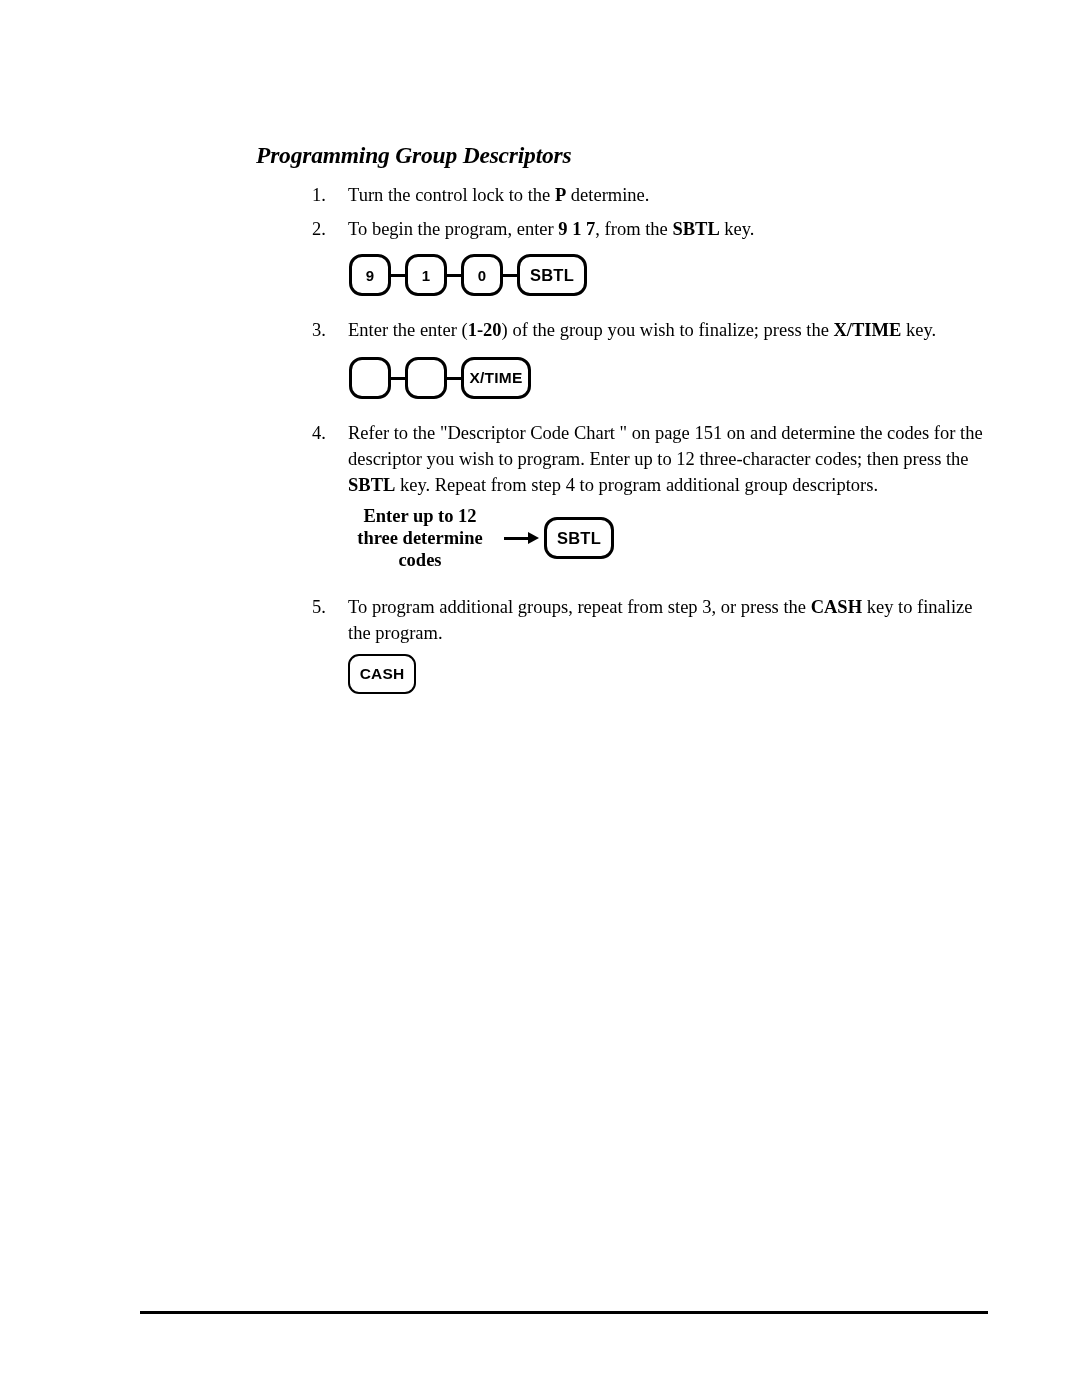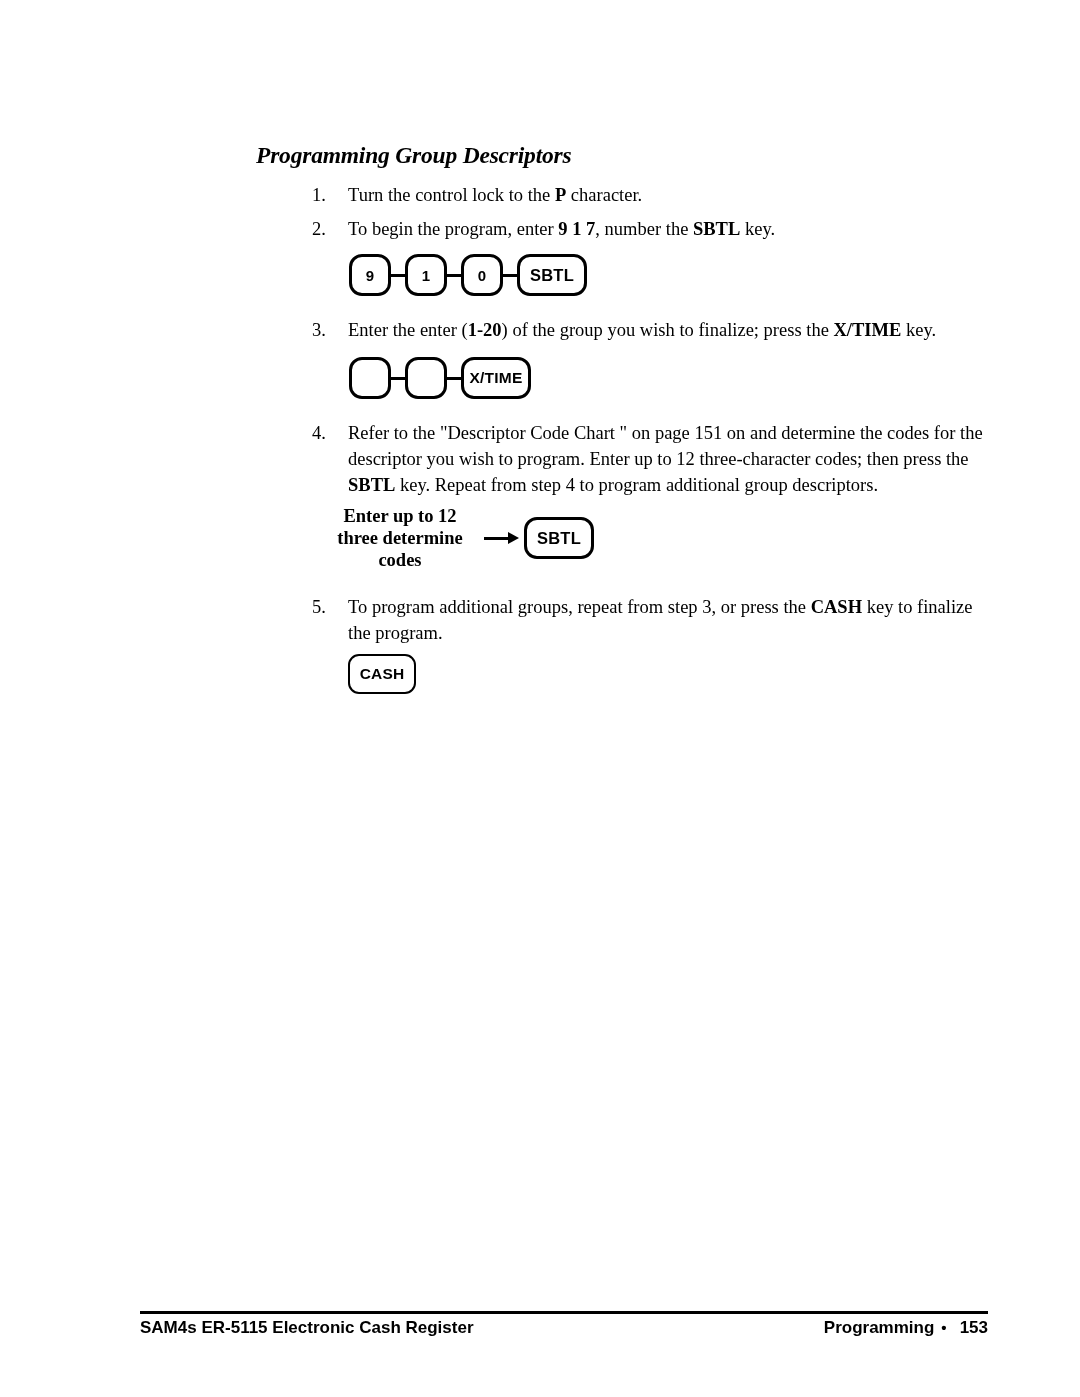--- a/index.html
+++ b/index.html
@@ -104,21 +104,21 @@
   }
   .connector {
     width: 14px;
     height: 3px;
     background: #000000;
   }
 
   
   .enter-block {
     position: absolute;
-    left: 332px;
+    left: 352px;
     top: 505px;
     display: flex;
     align-items: center;
   }
   .enter-label {
     font-family: "Liberation Serif", "DejaVu Serif", serif;
     font-weight: bold;
     font-size: 18.5px;
     line-height: 22px;
     text-align: center;
@@ -182,26 +182,26 @@
 </style>
 </head>
 <body>
 
 <div class="page">
 
   <div class="heading">Programming Group Descriptors</div>
 
   <div class="step" style="top:182px;">
     <span class="num">1.</span>
-    <span class="txt"><span>Turn the control lock to the </span><span class="b">P</span><span> character.</span></span>
+    <span class="txt"><span>Turn the control lock to the </span><span class="b">P</span><span> determine.</span></span>
   </div>
 
   <div class="step" style="top:216px;">
     <span class="num">2.</span>
-    <span class="txt"><span>To begin the program, enter </span><span class="b">9 1 7</span><span>, number the </span><span class="b">SBTL</span><span> key.</span></span>
+    <span class="txt"><span>To begin the program, enter </span><span class="b">9 1 7</span><span>, from the </span><span class="b">SBTL</span><span> key.</span></span>
   </div>
 
   <div class="keyrow" style="left:349px; top:254px;">
     <div class="key num-key">9</div>
     <div class="connector"></div>
     <div class="key num-key">1</div>
     <div class="connector"></div>
     <div class="key num-key">0</div>
     <div class="connector"></div>
     <div class="key wide-key sbtl-thick">SBTL</div>
@@ -241,18 +241,14 @@
   <div class="step" style="top:594px;">
     <span class="num">5.</span>
     <span class="txt"><span>To program additional groups, repeat from step 3, or press the </span><span class="b">CASH</span><span> key to finalize the program.</span></span>
   </div>
 
   <div class="keyrow" style="left:348px; top:654px;">
     <div class="key cash-key">CASH</div>
   </div>
 
   <div class="footer-rule"></div>
-  <div class="footer">
-    <span class="footer-left">SAM4s ER-5115 Electronic Cash Register</span>
-    <span class="footer-right"><span>Programming</span><span class="bullet">•</span><span class="pg">153</span></span>
-  </div>
 
 </div>
 
 </body></html>

